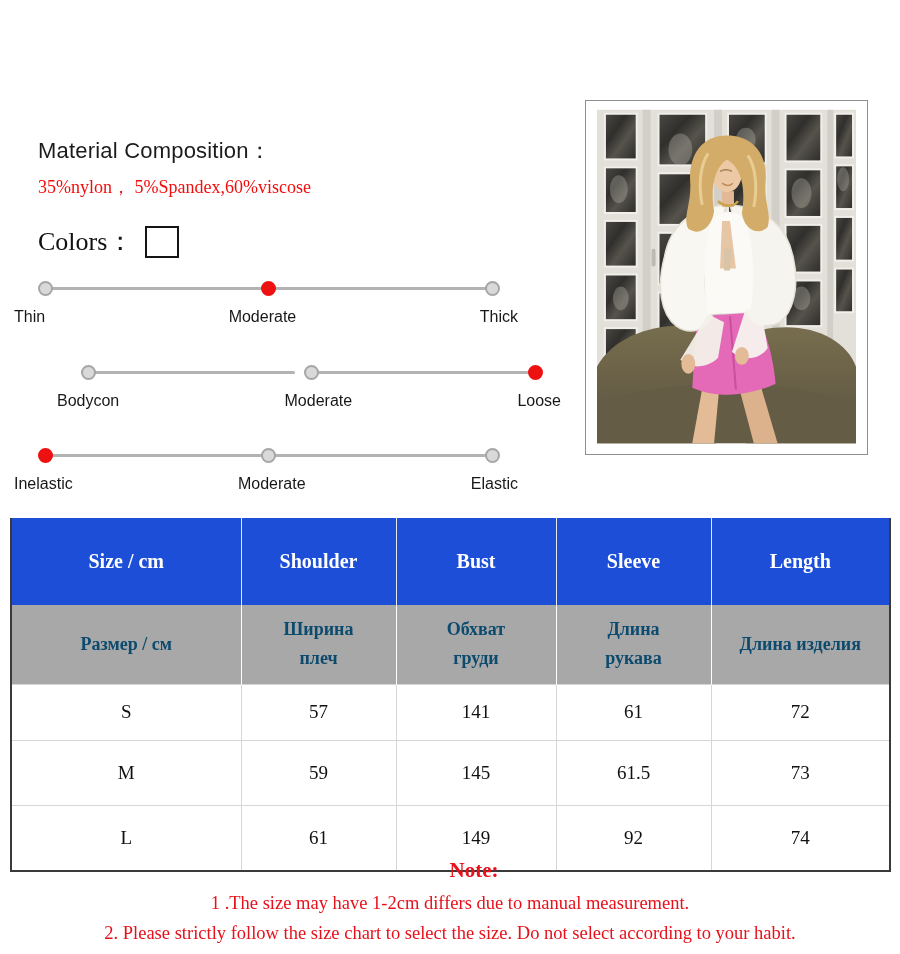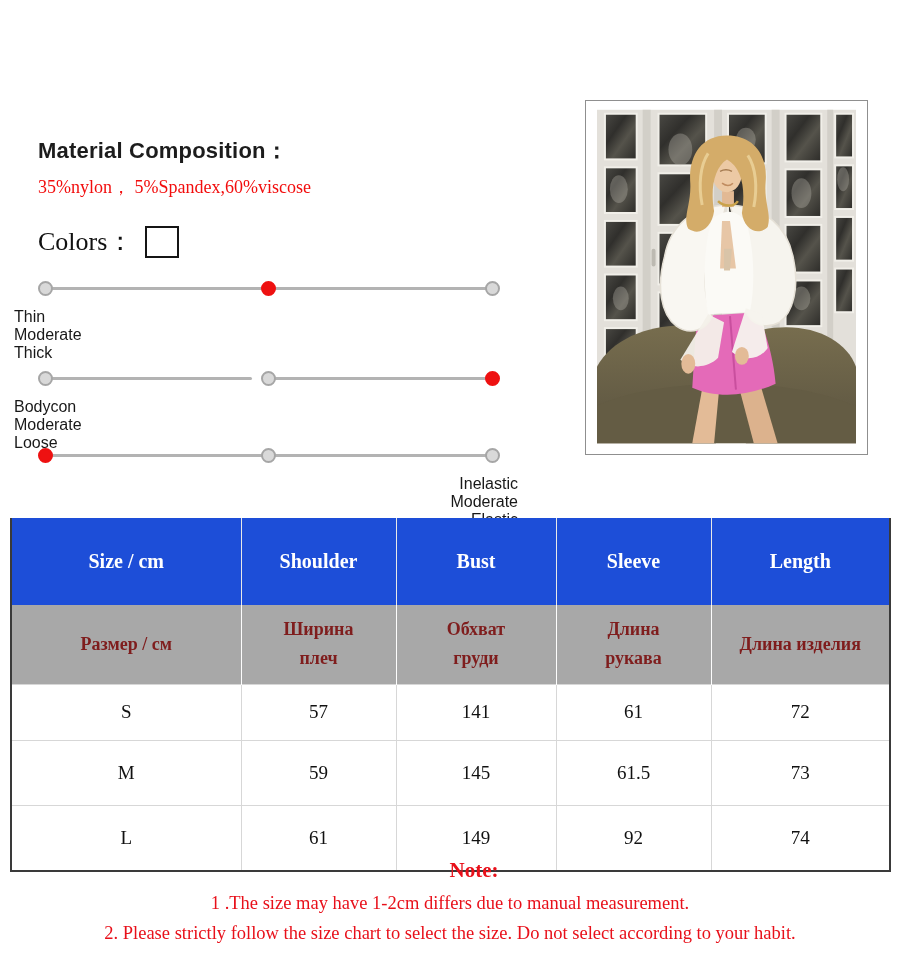--- a/index.html
+++ b/index.html
@@ -1,44 +1,44 @@
 <!DOCTYPE html>
 <html><head>
 <meta charset="utf-8">
 <style>
   * { margin:0; padding:0; box-sizing:border-box; }
   html,body { width:900px; height:954px; background:#ffffff; font-family:"Liberation Serif", serif; position:relative; overflow:hidden; }
 
   
-  .material-title { position:absolute; left:38px; top:136px; font-family:"Liberation Sans", sans-serif; font-size:22px; color:#1c1c1c; letter-spacing:.2px;font-weight:bold; }
+  .material-title { position:absolute; left:38px; top:136px; font-family:"Liberation Sans", sans-serif; font-size:22px; color:#1c1c1c; letter-spacing:.2px; }
   .composition { position:absolute; left:38px; top:175px; font-size:18px; color:#f20d0d; }
   .colors-row { position:absolute; left:38px; top:224px; display:flex; align-items:center; }
   .colors-label { font-size:26px; color:#111; }
   .color-swatch { width:34px; height:32px; border:2px solid #151515; background:#ffffff; margin-left:12px; }
 
   
   .scales { position:absolute; left:0; top:272px; width:540px; }
   .scale { position:absolute; left:0; width:540px; height:70px; }
-  .scale.s0 { top:0; } .scale.s1 { top:90px; } .scale.s2 { top:167px;text-align:right; }
+  .scale.s0 { top:0; } .scale.s1 { top:84px;margin-left:43px; } .scale.s2 { top:167px;text-align:right; }
   .track { position:absolute; top:15px; height:3px; background:#b3b3b3; border-radius:2px; }
   .track.full { left:46px; width:447px; }
   .track.seg-l { left:46px; width:206px; }
   .track.seg-r { left:274px; width:219px; }
   .dot { position:absolute; top:9px; width:15px; height:15px; border-radius:50%; background:#d9d9d9; border:2px solid #a6a6a6; }
   .dot.p0 { left:38px; } .dot.p1 { left:261px; } .dot.p2 { left:485px; }
   .dot.red { background:#ee1111; border-color:#ee1111; }
-  .scale-labels { position:absolute; left:14px; top:36px; width:504px; display:flex; justify-content:space-between; font-family:"Liberation Sans", sans-serif; font-size:16px; color:#181818;flex-direction:column; }
+  .scale-labels { position:absolute; left:14px; top:36px; width:504px; display:flex; justify-content:space-between; font-family:"Liberation Sans", sans-serif; font-size:16px; color:#181818; }
 
   
   table.size-table { position:absolute; left:10px; top:518px; width:879px; border-collapse:collapse; table-layout:fixed; text-align:center;
     border-left:2px solid #3a3a3a; border-right:2px solid #3a3a3a; border-bottom:2px solid #3a3a3a; }
   col.c0{width:230px;} col.c1{width:155px;} col.c2{width:160px;} col.c3{width:155px;} col.c4{width:179px;}
   tr.hdr-en { height:87px; background:#1d4ed8; color:#ffffff; }
   tr.hdr-en th { font-size:20px; font-weight:bold; border-right:1px solid #e8e8e8; }
-  tr.hdr-ru { height:79px; background:#a8a8a8; color:#7f1d1d;text-align:center; }
+  tr.hdr-ru { height:79px; background:#a8a8a8; color:#0c4a6e;text-align:center; }
   tr.hdr-ru th { font-size:18px; font-weight:bold; line-height:29px; padding:0 26px; border-right:1px solid #fdfdfd; }
   tr.hdr-en th:last-child, tr.hdr-ru th:last-child { border-right:none;margin-top:40px; }
   tbody tr { background:#fff; }
   tbody tr.r0 { height:56px; } tbody tr.r1 { height:65px; } tbody tr.r2 { height:66px; }
   tbody td { font-size:19px; color:#111; border-right:1px solid #d7d7d7; border-top:1px solid #d7d7d7; }
   tbody td:last-child { border-right:none; }
 
   
   .note { position:absolute; left:0; top:858px; width:900px; text-align:center; color:#e8101a; }
   .note-title { font-size:21px; font-weight:bold; margin-bottom:5px;padding-left:48px; }

